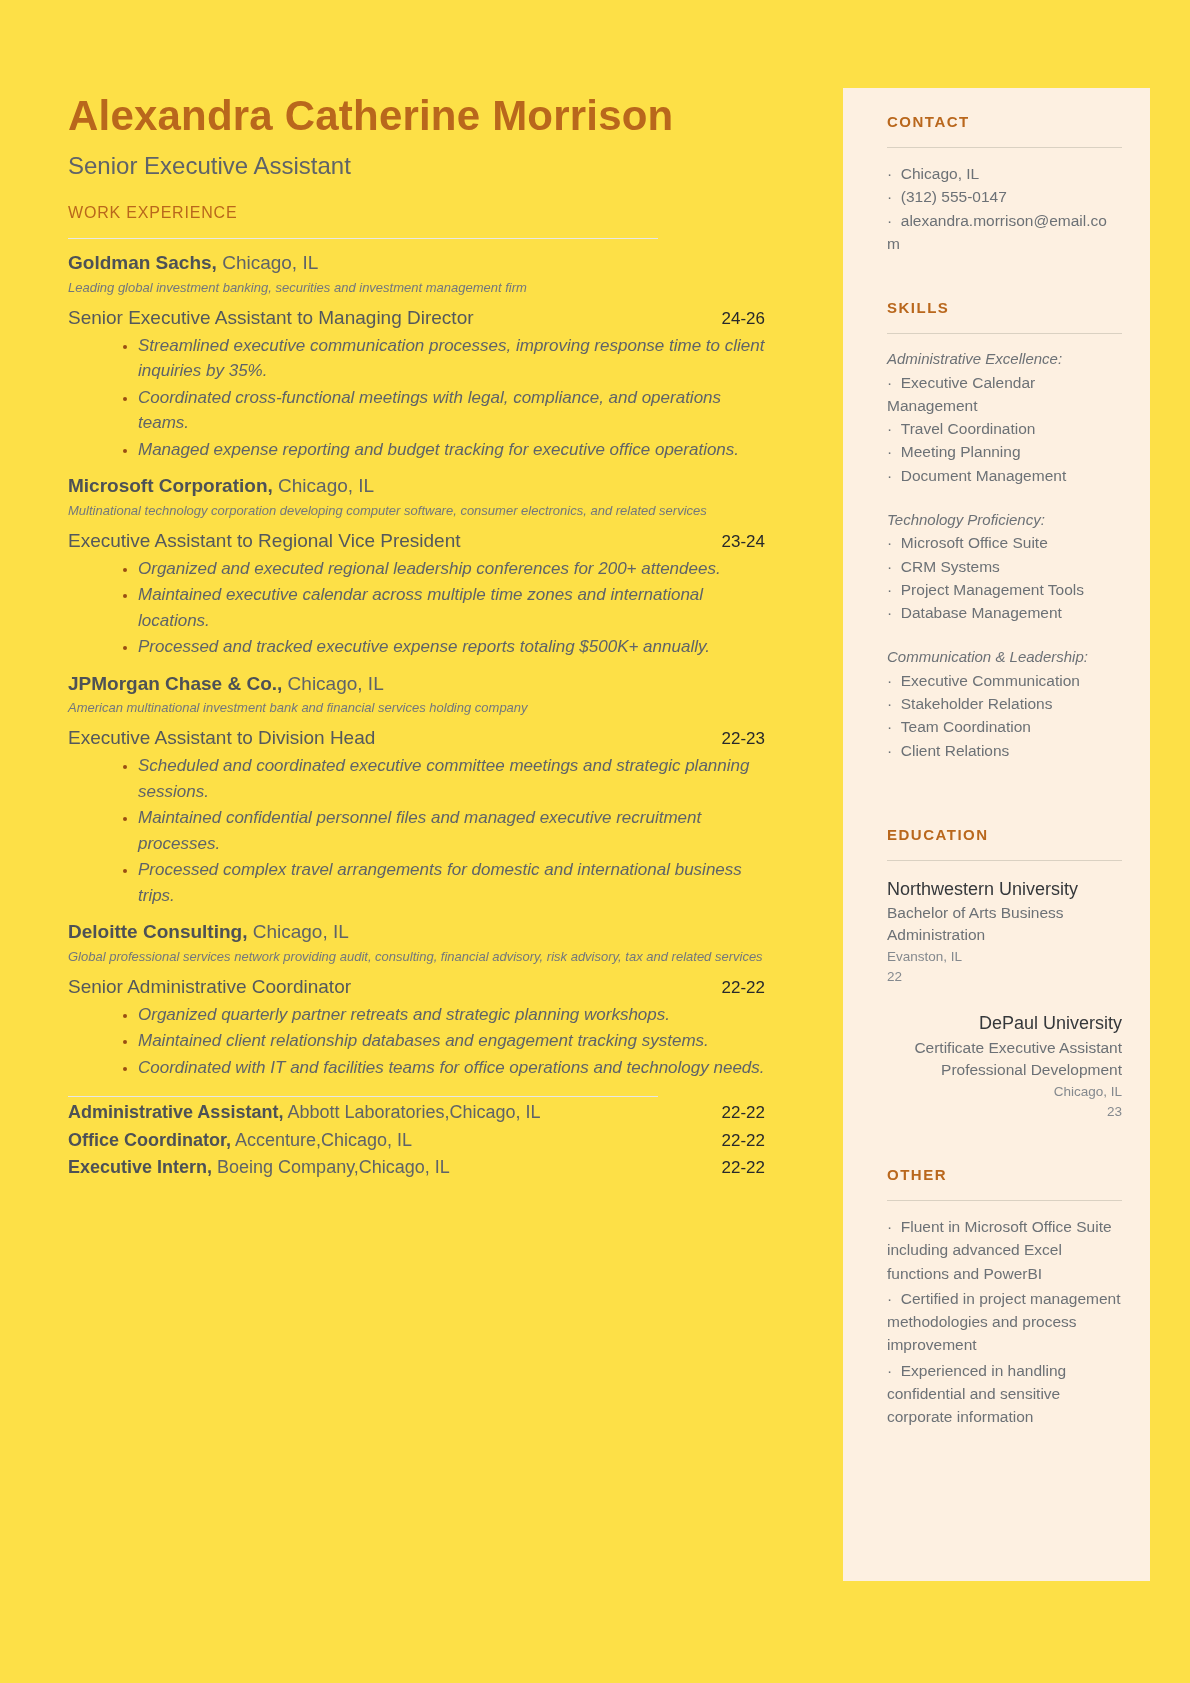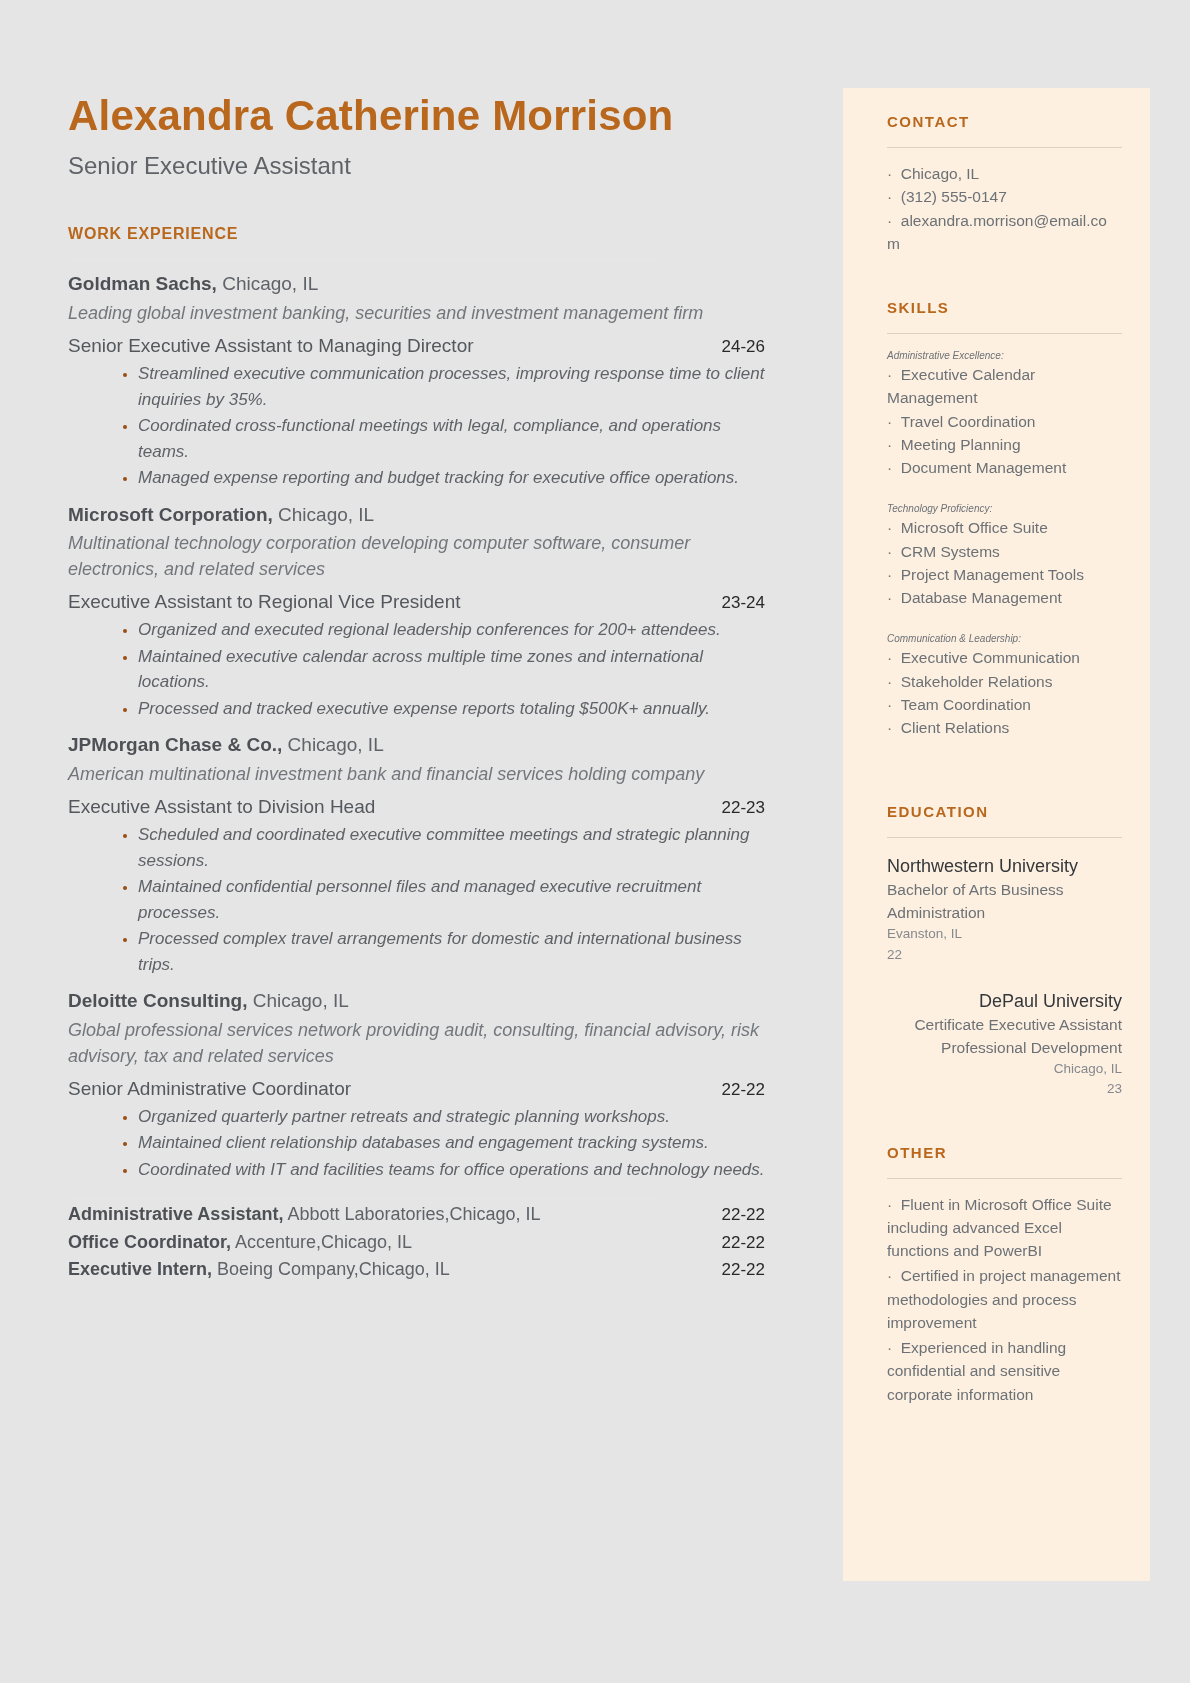--- a/index.html
+++ b/index.html
@@ -2,38 +2,38 @@
 <html style="--accent: #b9671c; --dot: #9a4e12; --side-bg: #fdf0e1;"><head>
 <meta charset="utf-8">
 <style>
   * { box-sizing: border-box; margin: 0; padding: 0; }
   html, body { background: #ffffff; }
   body {
     width: 1190px; height: 1683px; position: relative; overflow: hidden;
     font-family: "Liberation Sans", "DejaVu Sans", sans-serif;
     -webkit-font-smoothing: antialiased;
   }
-  .page { position: absolute; inset: 0; background: #e5e5e5; }
+  .page { position: absolute; inset: 0; background: #fde047; }
 
   
   .main { position: absolute; left: 68px; top: 0; width: 697px; }
   .name {
     margin-top: 92px; font-size: 42px; font-weight: 700;
     color: var(--accent, #b96b1c); letter-spacing: 0.2px; line-height: 1.15;
   }
   .subtitle { margin-top: 12px; font-size: 24px; color: #5f6368; }
   .sec-heading {
-    margin-top: 45px; font-size: 16px; font-weight: 700;
+    margin-top: 24px; font-size: 16px; font-weight: 400;
     color: var(--accent, #b96b1c); letter-spacing: 0.8px;
   }
   .rule { margin-top: 16px; width: 590px; border-top: 1px solid #e7e7e7; height: 0; }
 
   .company-line { margin-top: 11px; font-size: 19px; color: #5f6368; line-height: 1.35; }
   .company-line .co { font-weight: 700; color: #4d5156; }
-  .job-desc { margin-top: 3px; font-style: italic; font-size: 18px; color: #73777c; line-height: 1.45; }
+  .job-desc { margin-top: 3px; font-style: italic; font-size: 13px; color: #73777c; line-height: 1.45; }
   .role-row { margin-top: 9px; display: flex; justify-content: space-between; align-items: baseline; }
   .role { font-size: 19px; color: #54585d; }
   .dates { font-size: 17px; color: #28292b; white-space: nowrap; }
   ul.bullets { margin: 4px 0 0 0; padding-left: 70px; list-style: disc; font-style: italic; }
   ul.bullets li { font-size: 17px; color: #5f6368; line-height: 1.5; margin-bottom: 1px; }
   ul.bullets li::marker { color: var(--dot, #9a4e12); font-size: 14px; }
 
   .prev-row { display: flex; justify-content: space-between; align-items: baseline; margin-top: 3px; gap: 40px; }
   .prev-left { font-size: 18px; color: #5f6368; line-height: 1.35; }
   .prev-left .pt { font-weight: 700; color: #4d5156; }
@@ -51,21 +51,21 @@
   .side-rule { margin-top: 17px; border-top: 1px solid #dad1c2; height: 0; }
   .side-sec { margin-top: 0; }
   .side-sec + .side-sec { margin-top: 44px; }
   .side-items { margin-top: 14px; }
   .side-item { font-size: 15.5px; color: #6c7176; line-height: 1.5; overflow-wrap: break-word; }
   .side-item::before { content: "·\00a0\00a0"; color: #6c7176; }
   .contact-items { width: 223px; }
 
   .skill-group { margin-top: 14px; margin-bottom: 22px; }
   .skill-group:last-child { margin-bottom: 0; }
-  .group-label { font-size: 10px; font-style: italic; color: #6c7176; line-height: 1.5; }
+  .group-label { font-size: 15px; font-style: italic; color: #6c7176; line-height: 1.5; }
 
   .edu-school { margin-top: 16px; margin-bottom: 24px; }
   .edu-school:last-child { margin-bottom: 6px; text-align: right; }
   .edu-name { font-size: 18px; color: #35383b; line-height: 1.4; }
   .edu-degree { font-size: 15.5px; color: #6c7176; line-height: 1.45; }
   .edu-loc, .edu-year { font-size: 13.5px; color: #84898e; line-height: 1.5; }
 
   .other-items { margin-top: 14px; }
   .other-items .side-item { margin-bottom: 2px; }
 

